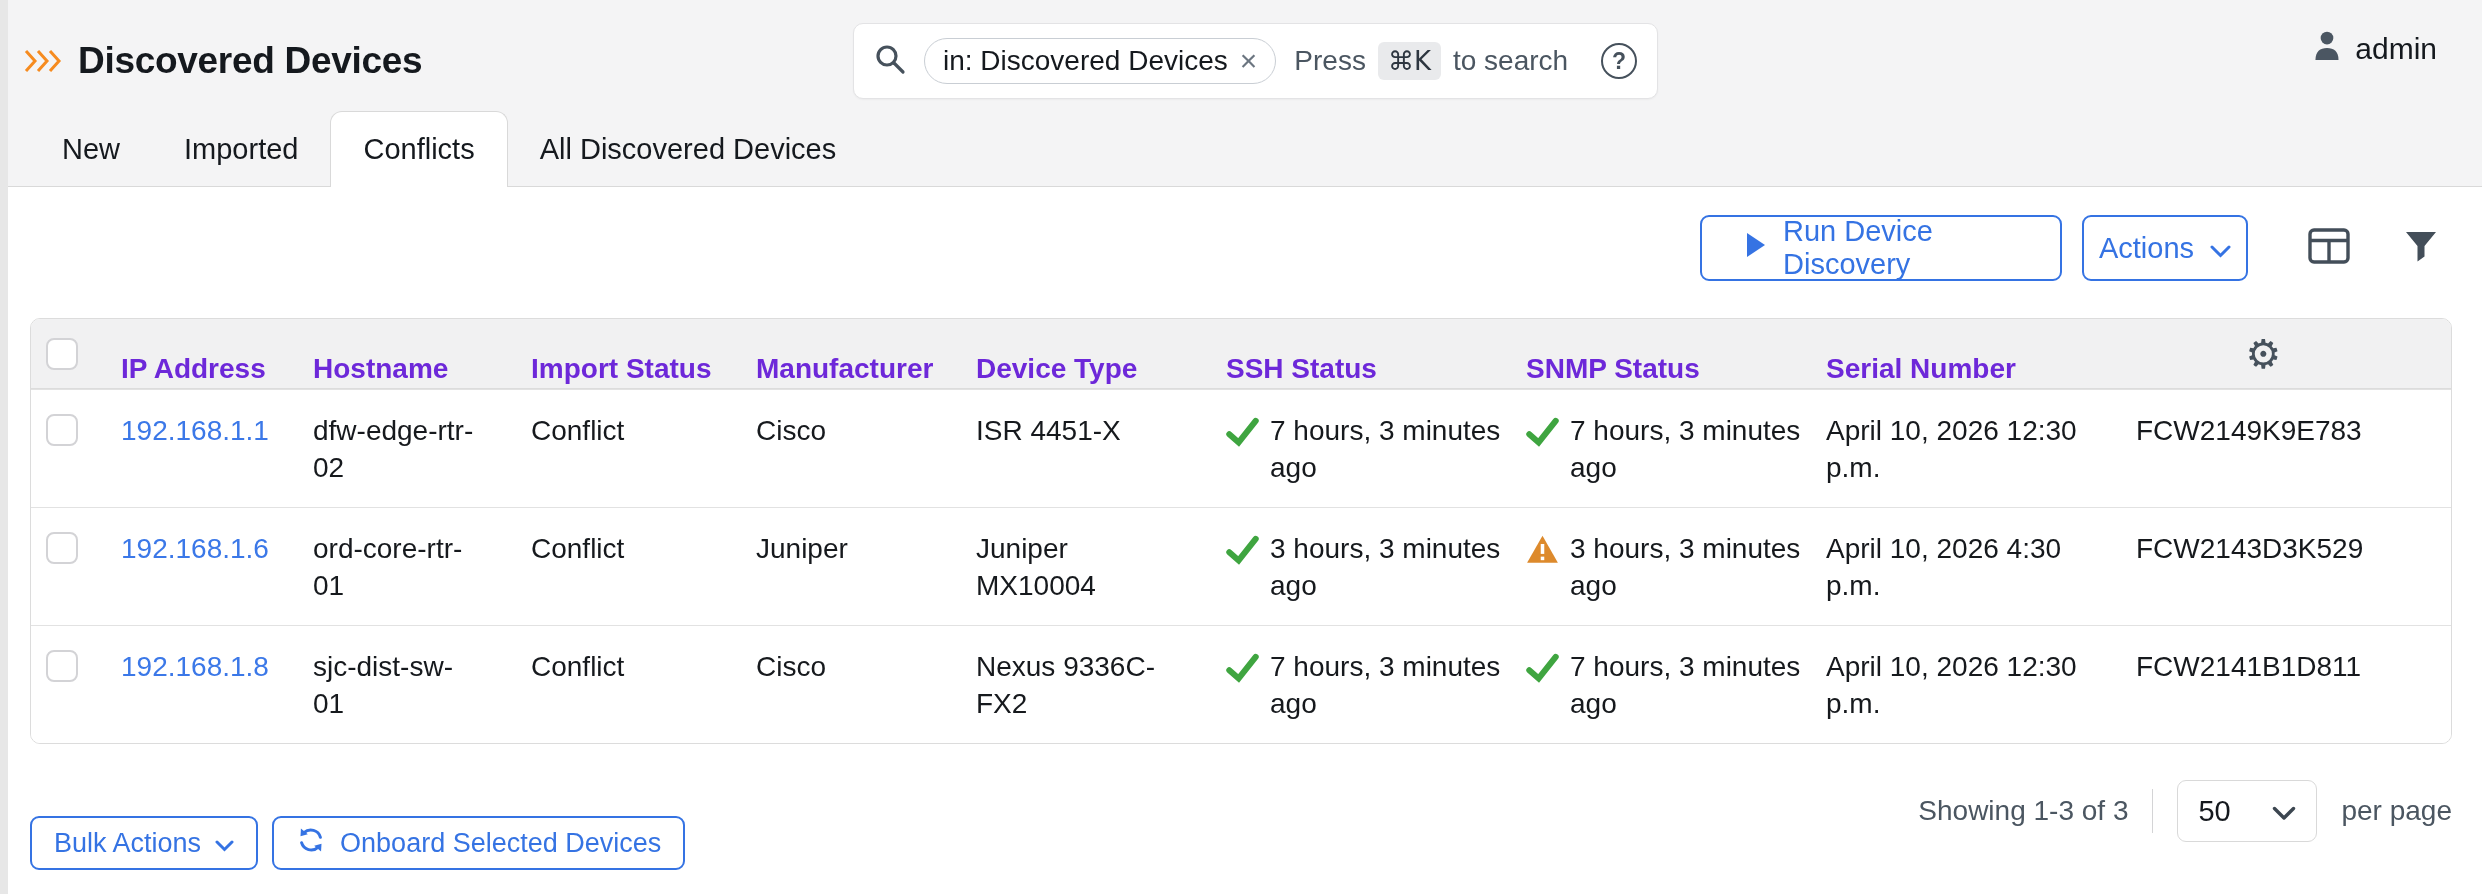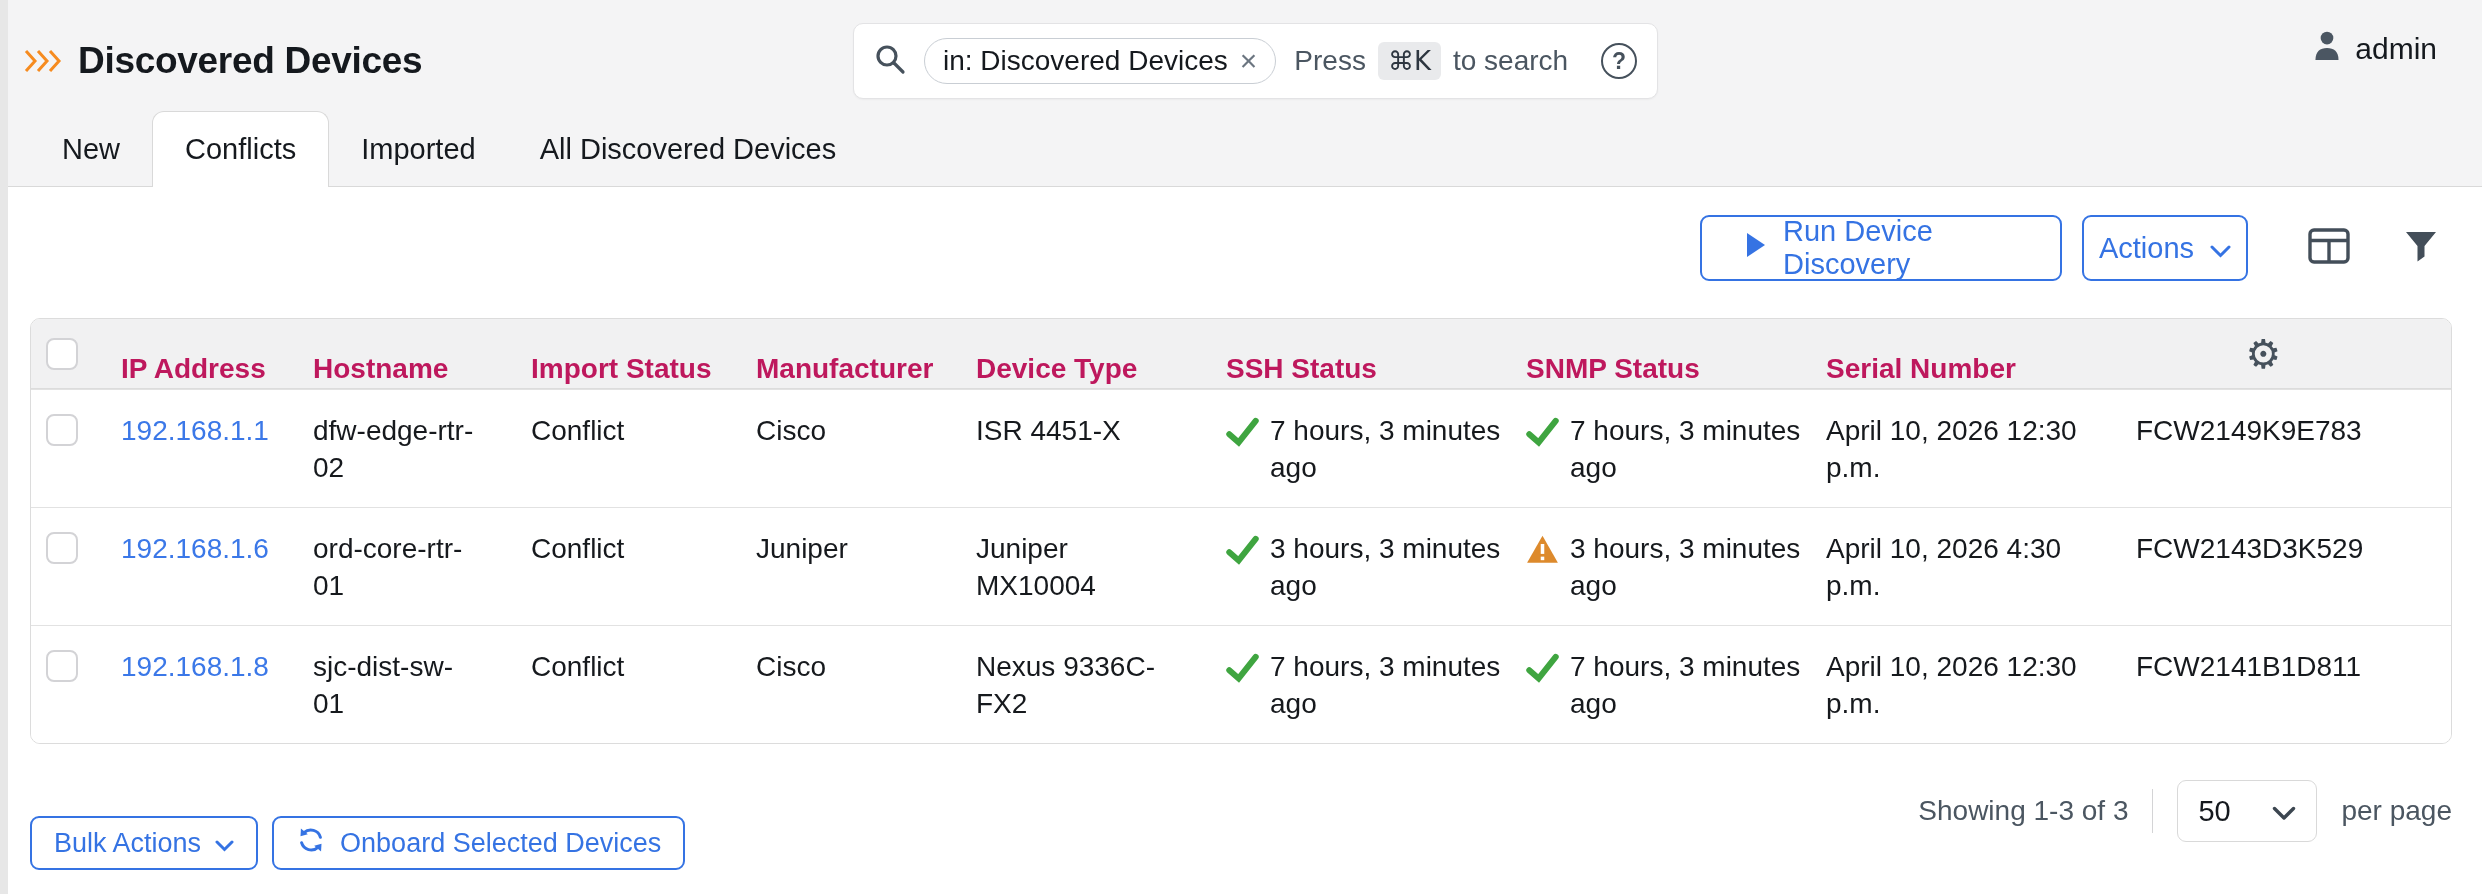--- a/index.html
+++ b/index.html
@@ -58,21 +58,21 @@
   .icon-table-config{left:2308px;}
   .icon-filter{left:2404px;top:230px;}
 
   
   .device-table{
     position:absolute;left:30px;top:318px;width:2422px;
     border:1px solid #dcdcdc;border-radius:10px;overflow:hidden;background:#fff;
   }
   .tgrid{display:grid;grid-template-columns:90px 192px 218px 225px 220px 250px 300px 300px 310px 255px 1fr;}
   .thead{background:#f1f1f2;height:70px;align-items:center;border-bottom:1px solid #dcdcdc;}
-  .th{font-size:28px;font-weight:700;color:#be185d;padding-right:24px;margin-top:29px;}
+  .th{font-size:28px;font-weight:700;color:#6d28d9;padding-right:24px;margin-top:29px;}
   .trow{height:118px;border-top:1px solid #e2e2e2;background:#fff;}
   .trow:first-of-type{border-top:none;}
   .cell{font-size:28px;line-height:37px;color:#16191d;padding:22px 28px 0 0;}
   .cell-check{padding:0 0 0 15px;}
   .thead .cell-check{display:flex;align-items:center;height:70px;}
   .trow .cell-check{padding-top:24px;}
   .checkbox{width:32px;height:32px;border:2px solid #d3d3d6;border-radius:8px;background:#fff;display:inline-block;cursor:pointer;}
   .ip-link{color:#3b78e8;text-decoration:none;white-space:nowrap;cursor:pointer;}
   .cell-host{padding-right:50px;}
   .cell-devtype{padding-right:55px;}
@@ -144,22 +144,22 @@
       <svg width="28" height="30" viewBox="0 0 24 26">
         <circle cx="12" cy="7" r="5.5" fill="#4b5662"></circle>
         <path d="M2 26 C2 18.5 6 15.5 12 15.5 C18 15.5 22 18.5 22 26 Z" fill="#4b5662"></path>
       </svg>
     </span>
     <span>admin</span>
   </div>
 
   <div class="tabs">
     <div class="tab">New</div>
+    <div class="tab">Imported</div>
     <div class="tab active">Conflicts</div>
-    <div class="tab">Imported</div>
     <div class="tab">All Discovered Devices</div>
   </div>
 </div>
 
 <div class="btn-outline btn-run">
   <span>
     <svg width="22" height="26" viewBox="0 0 22 26">
         <polygon points="2,1 20,13 2,25" fill="#3573e3"></polygon>
       </svg>
   </span>

